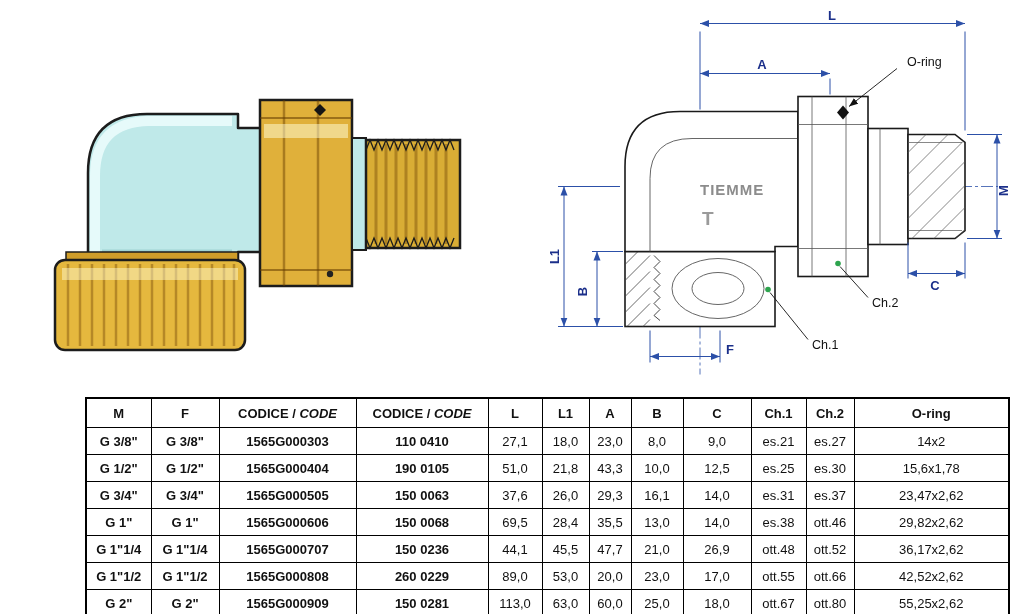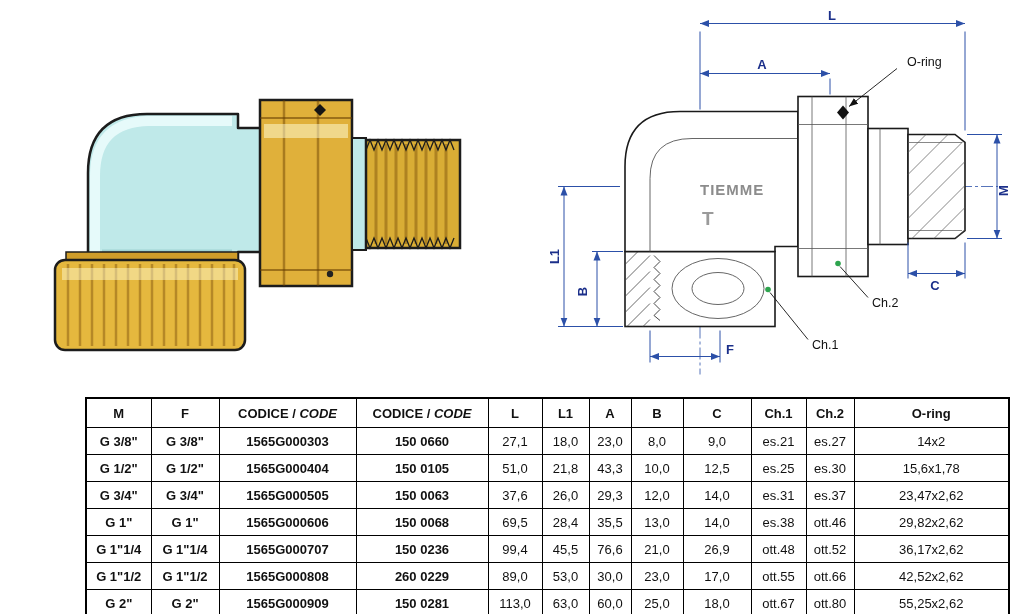--- a/index.html
+++ b/index.html
@@ -234,53 +234,53 @@
         <th>Ch.1</th>
         <th>Ch.2</th>
         <th>O-ring</th>
       </tr>
   </thead>
   <tbody>
       <tr>
         <td>G 3/8"</td>
         <td>G 3/8"</td>
         <td>1565G000303</td>
-        <td>150 0660</td>
+        <td>110 0410</td>
         <td>27,1</td>
         <td>18,0</td>
         <td>23,0</td>
         <td>8,0</td>
         <td>9,0</td>
         <td>es.21</td>
         <td>es.27</td>
         <td>14x2</td>
       </tr>
       <tr>
         <td>G 1/2"</td>
         <td>G 1/2"</td>
         <td>1565G000404</td>
-        <td>150 0105</td>
+        <td>190 0105</td>
         <td>51,0</td>
         <td>21,8</td>
         <td>43,3</td>
         <td>10,0</td>
         <td>12,5</td>
         <td>es.25</td>
         <td>es.30</td>
         <td>15,6x1,78</td>
       </tr>
       <tr>
         <td>G 3/4"</td>
         <td>G 3/4"</td>
         <td>1565G000505</td>
         <td>150 0063</td>
         <td>37,6</td>
         <td>26,0</td>
         <td>29,3</td>
-        <td>12,0</td>
+        <td>16,1</td>
         <td>14,0</td>
         <td>es.31</td>
         <td>es.37</td>
         <td>23,47x2,62</td>
       </tr>
       <tr>
         <td>G 1"</td>
         <td>G 1"</td>
         <td>1565G000606</td>
         <td>150 0068</td>
@@ -291,37 +291,37 @@
         <td>14,0</td>
         <td>es.38</td>
         <td>ott.46</td>
         <td>29,82x2,62</td>
       </tr>
       <tr>
         <td>G 1"1/4</td>
         <td>G 1"1/4</td>
         <td>1565G000707</td>
         <td>150 0236</td>
-        <td>99,4</td>
+        <td>44,1</td>
         <td>45,5</td>
-        <td>76,6</td>
+        <td>47,7</td>
         <td>21,0</td>
         <td>26,9</td>
         <td>ott.48</td>
         <td>ott.52</td>
         <td>36,17x2,62</td>
       </tr>
       <tr>
         <td>G 1"1/2</td>
         <td>G 1"1/2</td>
         <td>1565G000808</td>
         <td>260 0229</td>
         <td>89,0</td>
         <td>53,0</td>
-        <td>30,0</td>
+        <td>20,0</td>
         <td>23,0</td>
         <td>17,0</td>
         <td>ott.55</td>
         <td>ott.66</td>
         <td>42,52x2,62</td>
       </tr>
       <tr>
         <td>G 2"</td>
         <td>G 2"</td>
         <td>1565G000909</td>

